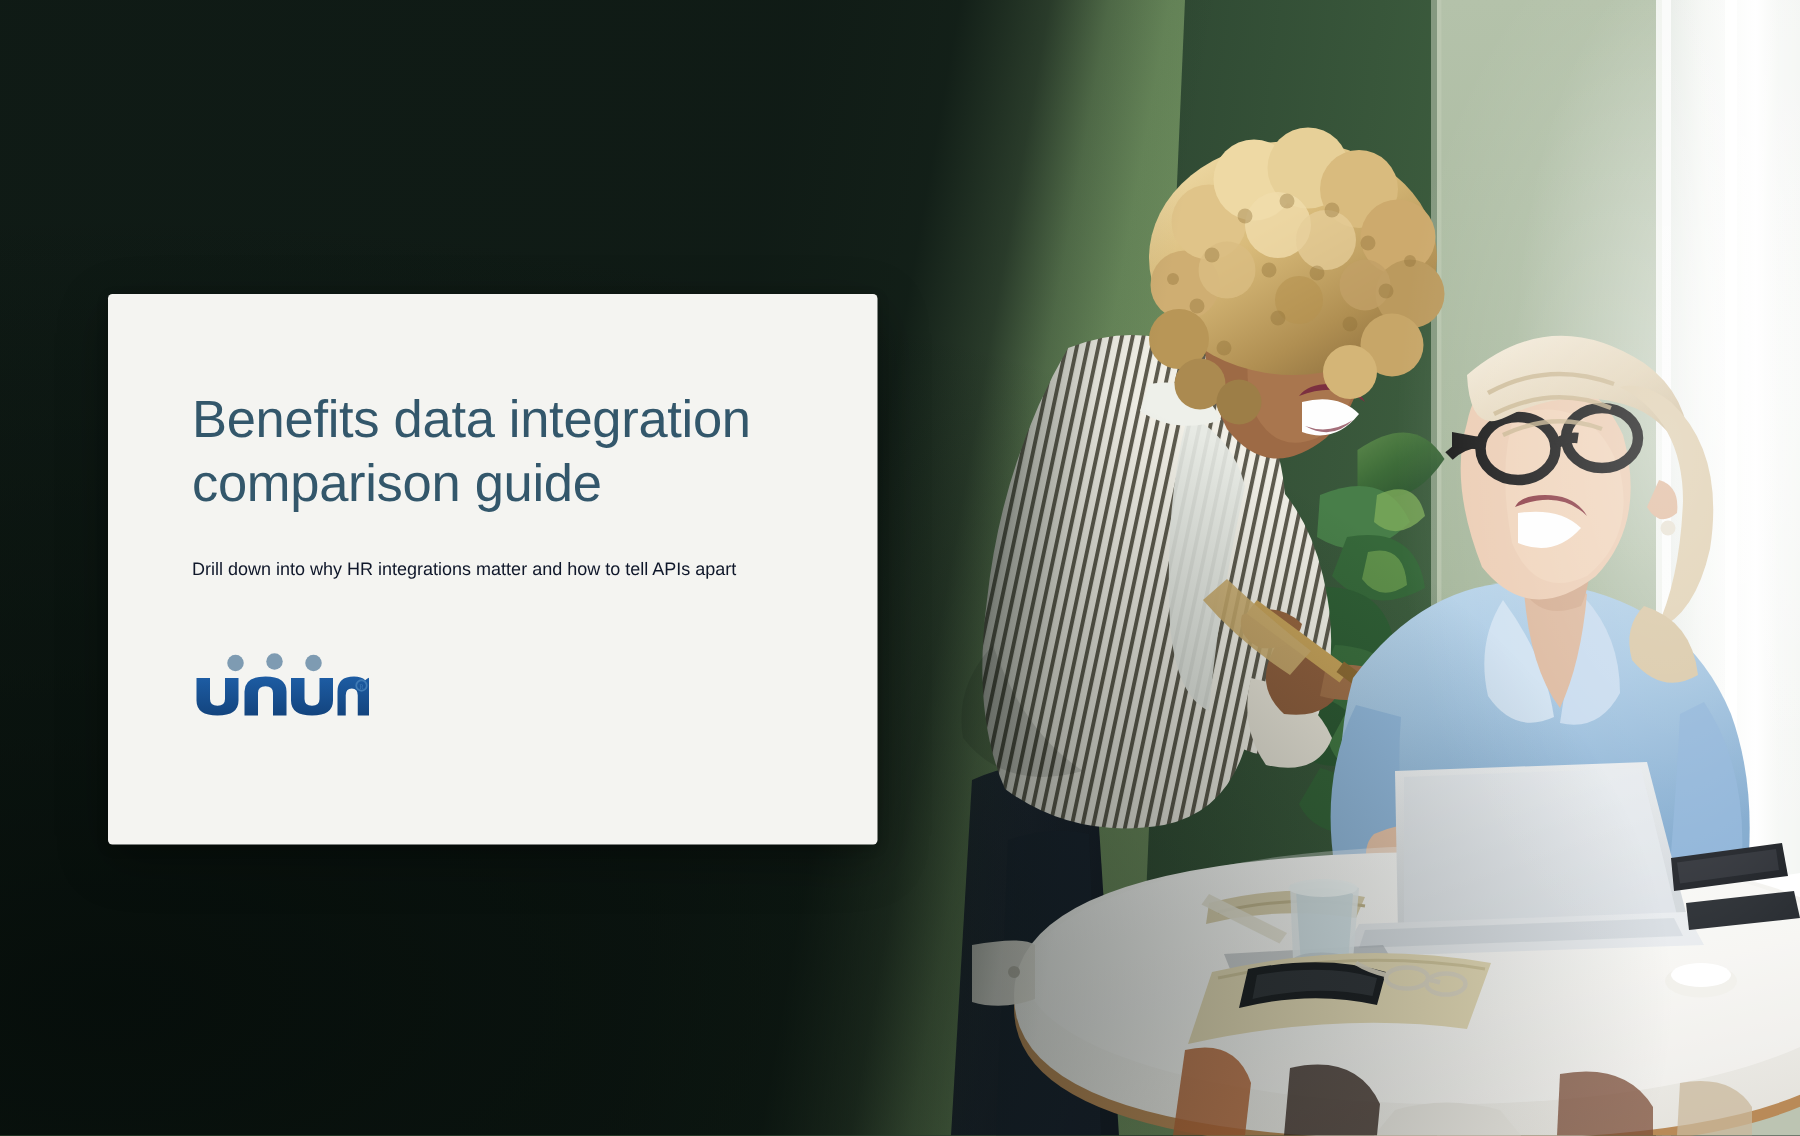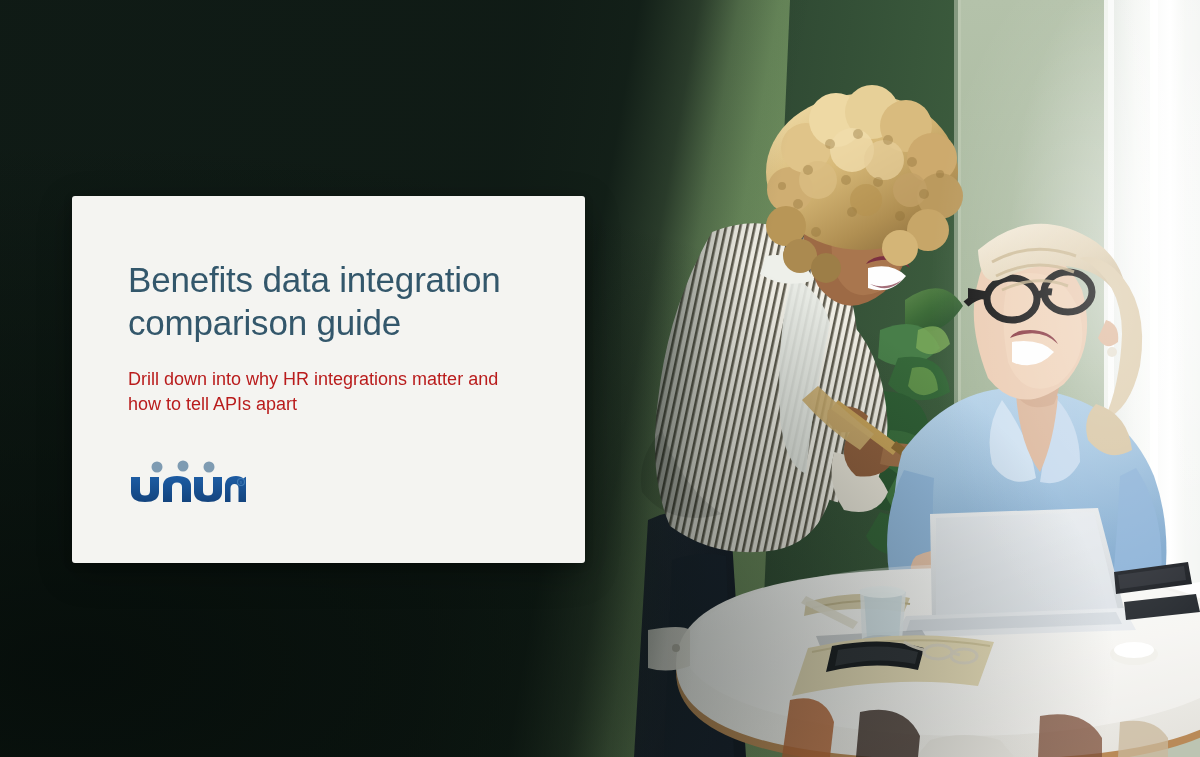--- a/index.html
+++ b/index.html
@@ -57,24 +57,24 @@
   .card-title {
     font-size:35px;
     line-height:43px;
     font-weight:300;
     color:#33576b;
     letter-spacing:-0.2px;
     max-width:400px;
   }
   .card-subtitle {
     margin-top:23px;
-    font-size:18px;
+    font-size:12px;
     line-height:25px;
     font-weight:400;
-    color:#b91c1c;
+    color:#0f172a;
     max-width:400px;
   }
 
   
   .logo { margin-top:42px; width:118px; height:44px; position:relative; }
   .logo svg { display:block; }
 </style>
 </head>
 <body>
 

